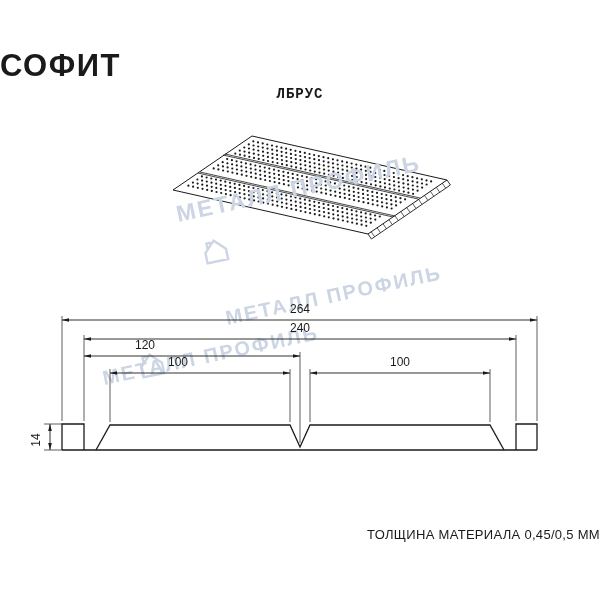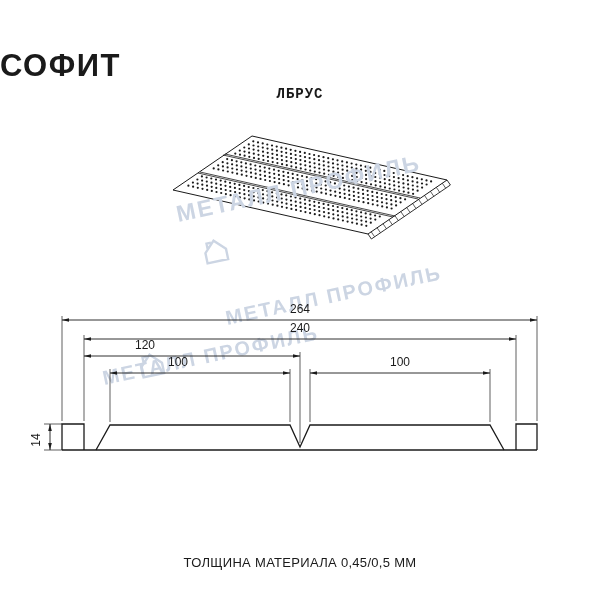--- a/index.html
+++ b/index.html
@@ -9,22 +9,22 @@
   }
   .title{
     position:absolute;top:48px;left:0;width:100%;
     font-size:31px;font-weight:bold;letter-spacing:1.5px;
   }
   .subtitle{
     position:absolute;top:86px;left:0;width:100%;text-align:center;
     font-size:14px;font-weight:bold;letter-spacing:1px;font-family:Liberation Mono, monospace;
   }
   .caption{
-    position:absolute;top:527px;left:0;width:100%;text-align:center;
-    font-size:13px;letter-spacing:.3px;margin-top:28px;
+    position:absolute;top:527px;left:0;width:100%;text-align:right;
+    font-size:13px;letter-spacing:.3px;
   }
   svg.diagram{position:absolute;left:0;top:0;}
   .wm-text{font-weight:bold;letter-spacing:2px;}
 </style>
 </head>
 <body>
 
 <div class="title">СОФИТ</div>
 <div class="subtitle">ЛБРУС</div>
 

